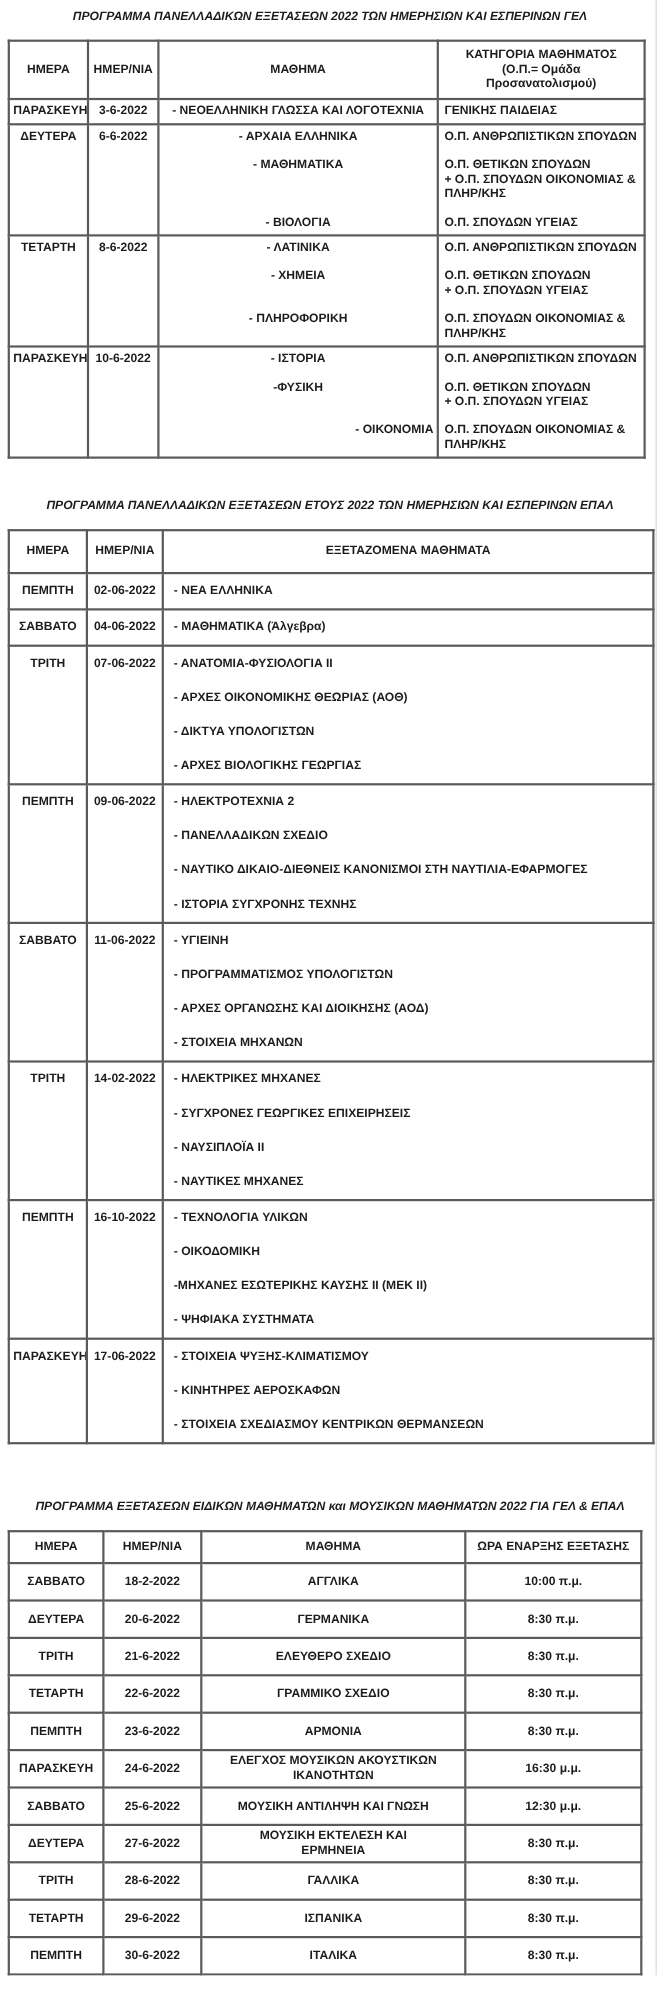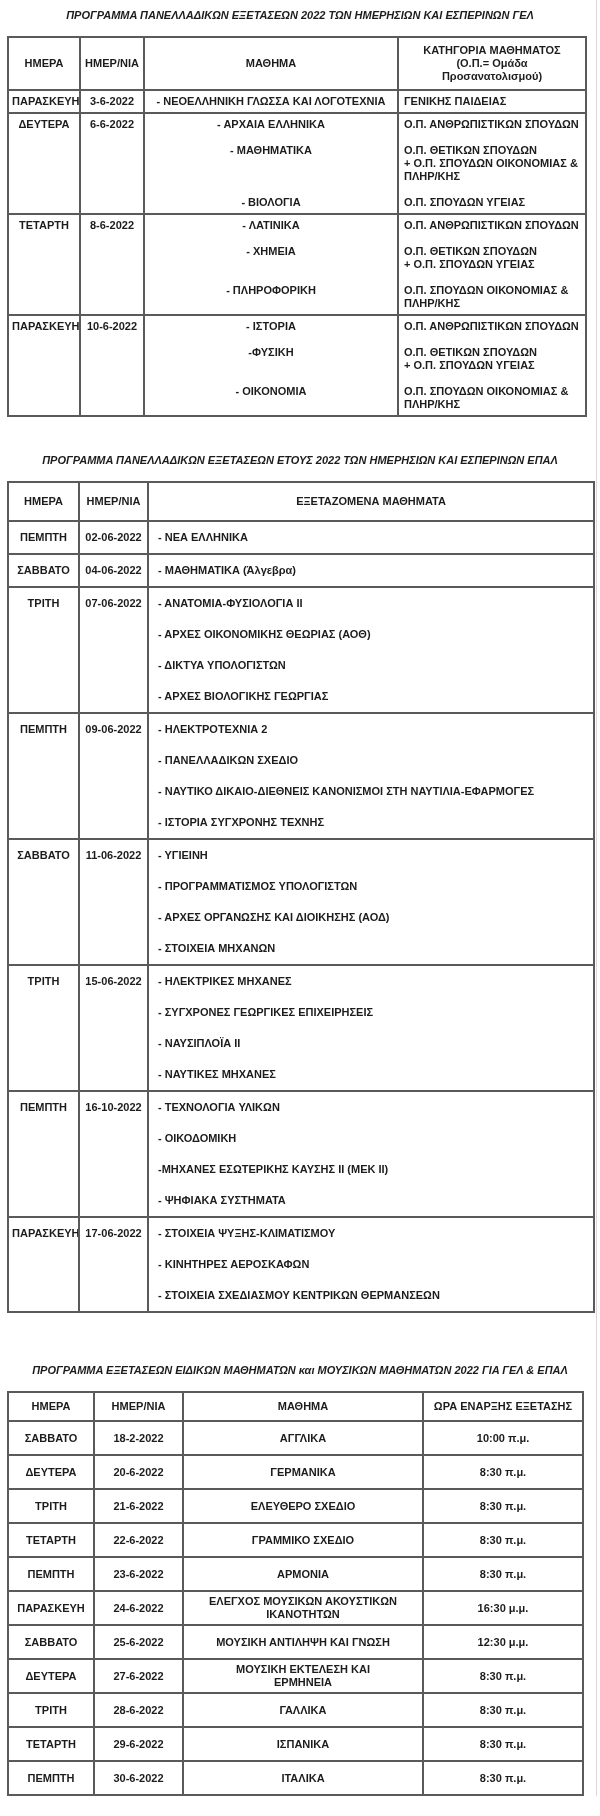--- a/index.html
+++ b/index.html
@@ -161,21 +161,21 @@
         <tr>
           <td class="cell-text">
             <div class="entry">ΠΑΡΑΣΚΕΥΗ</div>
           </td>
           <td class="cell-text">
             <div class="entry">10-6-2022</div>
           </td>
           <td class="list-center">
             <div class="entry" style="min-height: 13px;">- ΙΣΤΟΡΙΑ</div>
             <div class="entry" style="min-height: 26px;">-ΦΥΣΙΚΗ</div>
-            <div class="entry" style="min-height: 26px;">- ΟΙΚΟΝΟΜΙΑ</div>
+            <div class="entry" style="min-height: 26px; text-align: right;">- ΟΙΚΟΝΟΜΙΑ</div>
           </td>
           <td class="list-left">
             <div class="entry">Ο.Π. ΑΝΘΡΩΠΙΣΤΙΚΩΝ ΣΠΟΥΔΩΝ</div>
             <div class="entry">Ο.Π. ΘΕΤΙΚΩΝ ΣΠΟΥΔΩΝ
 + Ο.Π. ΣΠΟΥΔΩΝ ΥΓΕΙΑΣ</div>
             <div class="entry">Ο.Π. ΣΠΟΥΔΩΝ ΟΙΚΟΝΟΜΙΑΣ &amp;
 ΠΛΗΡ/ΚΗΣ</div>
           </td>
         </tr>
       </tbody>
@@ -260,21 +260,21 @@
             <div class="entry">- ΠΡΟΓΡΑΜΜΑΤΙΣΜΟΣ ΥΠΟΛΟΓΙΣΤΩΝ</div>
             <div class="entry">- ΑΡΧΕΣ ΟΡΓΑΝΩΣΗΣ ΚΑΙ ΔΙΟΙΚΗΣΗΣ (ΑΟΔ)</div>
             <div class="entry">- ΣΤΟΙΧΕΙΑ ΜΗΧΑΝΩΝ</div>
           </td>
         </tr>
         <tr>
           <td class="cell-text">
             <div class="entry">ΤΡΙΤΗ</div>
           </td>
           <td class="cell-text">
-            <div class="entry">15-06-2022</div>
+            <div class="entry">14-02-2022</div>
           </td>
           <td class="list-left">
             <div class="entry">- ΗΛΕΚΤΡΙΚΕΣ ΜΗΧΑΝΕΣ</div>
             <div class="entry">- ΣΥΓΧΡΟΝΕΣ ΓΕΩΡΓΙΚΕΣ ΕΠΙΧΕΙΡΗΣΕΙΣ</div>
             <div class="entry">- ΝΑΥΣΙΠΛΟΪΑ ΙΙ</div>
             <div class="entry">- ΝΑΥΤΙΚΕΣ ΜΗΧΑΝΕΣ</div>
           </td>
         </tr>
         <tr>
           <td class="cell-text">

